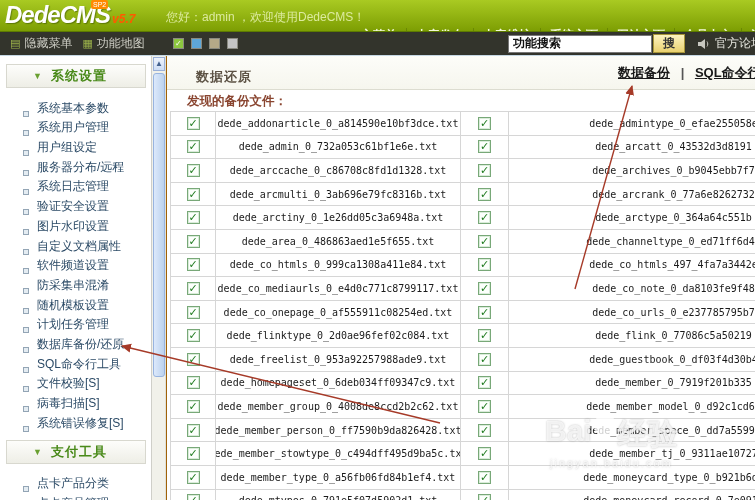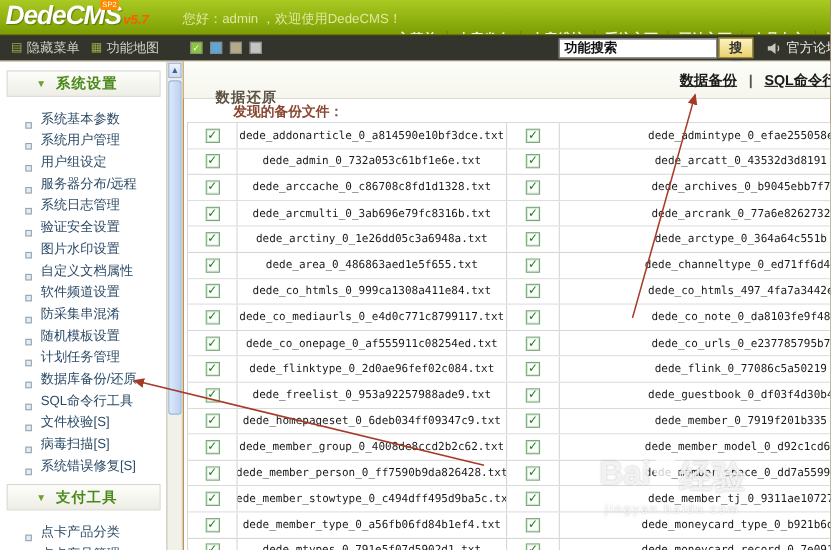--- a/index.html
+++ b/index.html
@@ -54,26 +54,26 @@
   .vscroll{ position:absolute; left:152px; top:56px; width:14px; height:444px; background:#f1f1ea;
     border-right:1px solid #e0e0d8;}
   .vs-up{ position:absolute; left:1px; top:1px; width:12px; height:14px; background:linear-gradient(#eef3fc,#cdddf5);
     border:1px solid #9ab0d8; color:#44618e; font-size:8px; line-height:12px; text-align:center; cursor:pointer;}
   .vs-thumb{ position:absolute; left:1px; top:17px; width:12px; height:304px;
     background:linear-gradient(90deg,#dce9fb,#bcd2ee); border:1px solid #98b4e0; border-radius:3px; cursor:grab;}
   
   .main{ position:absolute; left:167px; top:56px; width:588px; height:444px; background:#fff; overflow:visible;}
   .title-row{ position:relative; height:34px; background:linear-gradient(#fdfdf9,#f6f6ee);
     border-bottom:1px solid #dcdcd0;}
-  .page-title{ position:absolute; left:29px; top:16px; line-height:34px; font-size:13px; font-weight:bold;
+  .page-title{ position:absolute; left:29px; top:4px; line-height:34px; font-size:13px; font-weight:bold;
     color:#5c5244; letter-spacing:1px;text-align:center;}
   .links{ position:absolute; left:451px; top:0; line-height:34px; white-space:nowrap; font-size:13px;}
   .links a{ color:#1a1a1a; font-weight:bold; text-decoration:underline; cursor:pointer;}
   .links .sep{ color:#555; margin:0 7px; font-weight:bold;}
-  .subtitle{ height:21px; line-height:22px; padding-left:45px; font-size:12.5px; font-weight:bold; color:#8a4631;}
+  .subtitle{ height:21px; line-height:22px; padding-left:20px; font-size:12.5px; font-weight:bold; color:#8a4631;}
   
   .backup-table{ margin-left:3px; width:698px; border-top:1px solid #d6d6d6; border-left:1px solid #d6d6d6;}
   .brow{ display:flex; height:23.6px; border-bottom:1px solid #d6d6d6; background:#fff;}
   .cell{ border-right:1px solid #d6d6d6; display:flex; align-items:center; justify-content:center; overflow:hidden;}
   .c-cb{ width:45px; flex:none;}
   .c-cb2{ width:48px; flex:none;}
   .c-n1{ width:245px; flex:none;}
   .c-n2{ width:330px; flex:none;}
   .fname{ font-family:"DejaVu Sans Mono","Liberation Mono",monospace; font-size:10px; color:#1a1a1a; white-space:nowrap;}
   .cb{ width:13px; height:13px; border:1px solid #78a878; background:#fcfffc; box-shadow:inset 0 0 0 1px #d9ecd9;

